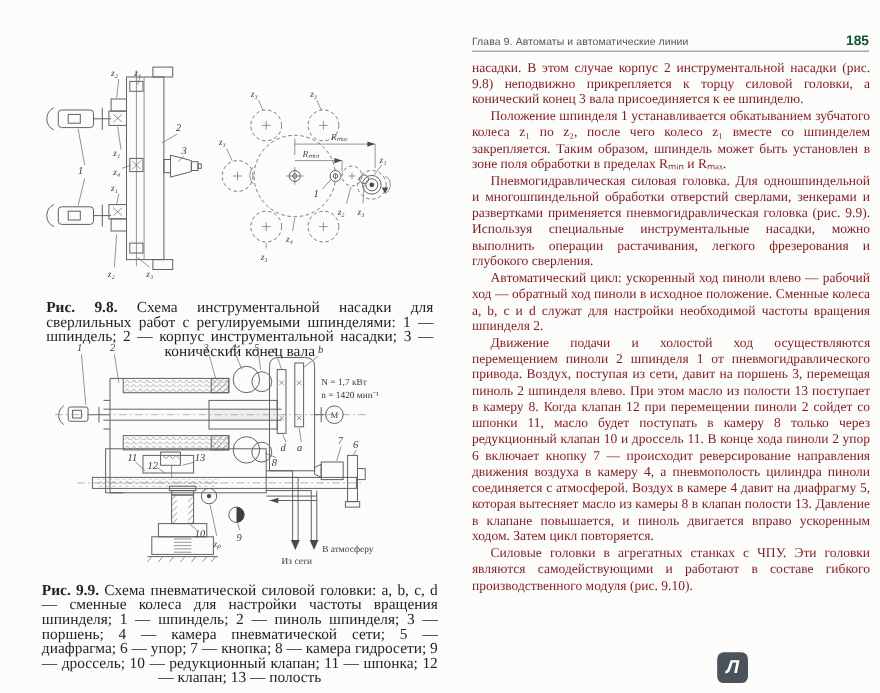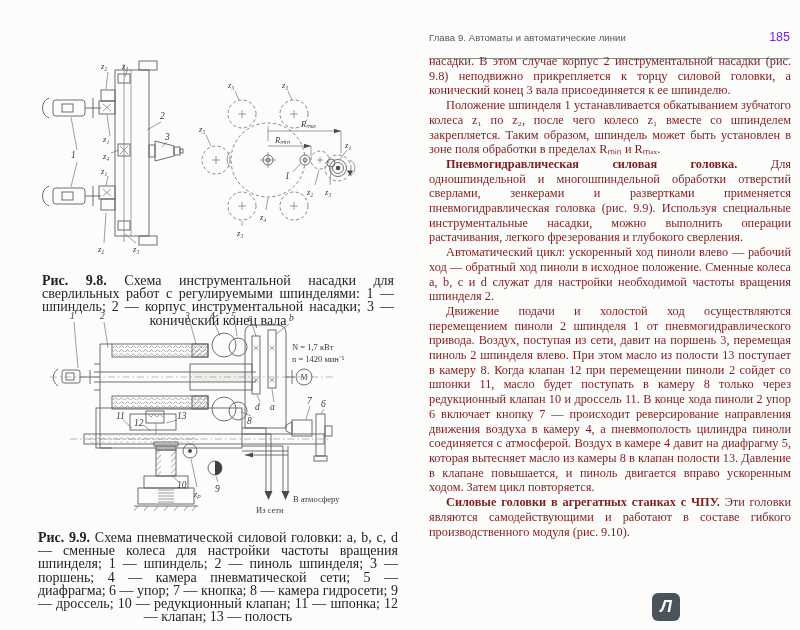--- a/index.html
+++ b/index.html
@@ -5,38 +5,38 @@
   html,body{margin:0;padding:0;}
   .page{
     position:relative; width:800px; height:630px;
     background:#fcfcfb; overflow:hidden;
     font-family:"Liberation Serif", serif; color:#1f1f1f;
   }
   
   .running-head{
     position:absolute; left:429px; top:30px; width:361px;
     display:flex; justify-content:space-between; align-items:baseline;
-    border-bottom:1px solid #8e8e8e; padding-bottom:14px;
+    border-bottom:1px solid #8e8e8e; padding-bottom:2px;
   }
   .chapter{
     font-family:"Liberation Sans", sans-serif;
     font-size:9.5px; color:#555; letter-spacing:.1px;
   }
   .pagenum{
     font-family:"Liberation Sans", sans-serif;
-    font-size:12.5px; font-weight:normal; color:#6d28d9;
+    font-size:12.5px; font-weight:bold; color:#14532d;
   }
   
   .right-col{
     position:absolute; left:429px; top:54px; width:362px;
     font-size:12.3px; line-height:14.7px; text-align:justify; color:#7f1d1d;
   }
   .right-col p{ margin:0; text-indent:17px; }
   .right-col p.noindent{ text-indent:0; }
-  .right-col b{ font-weight:bold; }
+  .right-col b{ font-weight:normal; }
   
   .caption{
     position:absolute; font-size:14px; line-height:13.2px;
     text-align:justify; text-align-last:center; color:#242424;
   }
   .cap98{ left:42px; top:260px; width:352px; }
   .cap99{ left:38px; top:517px; width:360px; }
   .caption b{ font-weight:bold; }
   
   .fig98{ position:absolute; left:35px; top:46px; }

